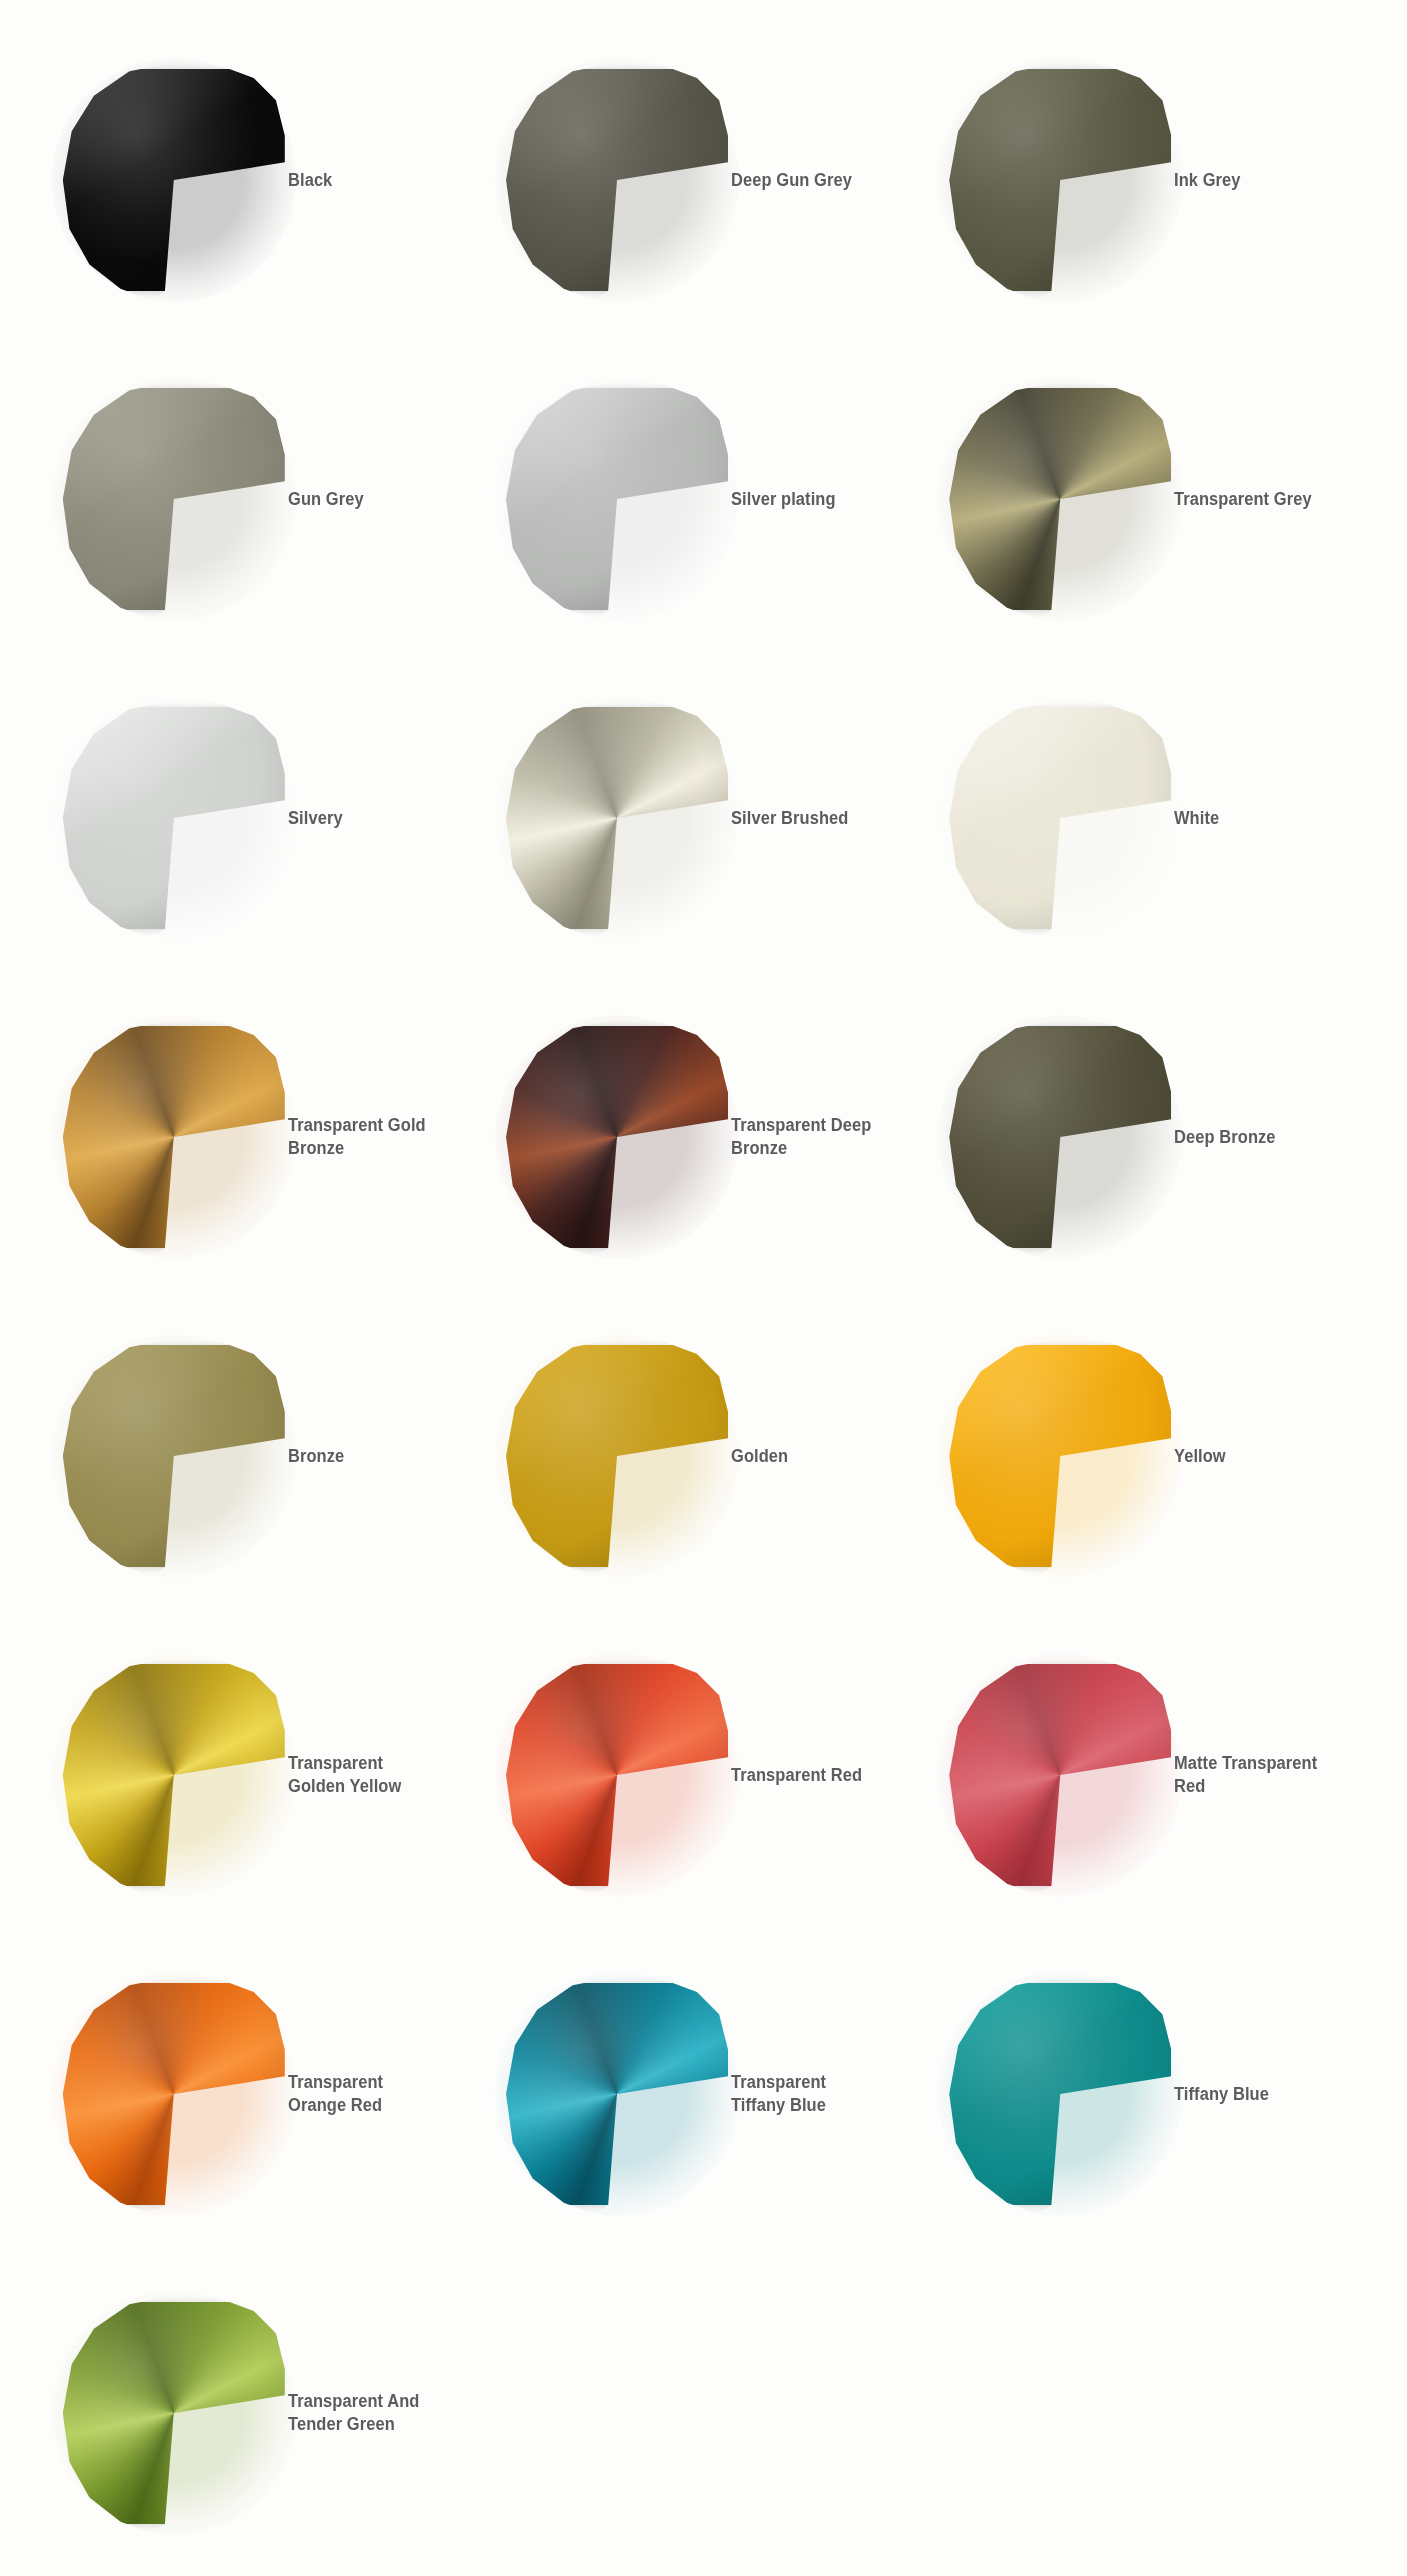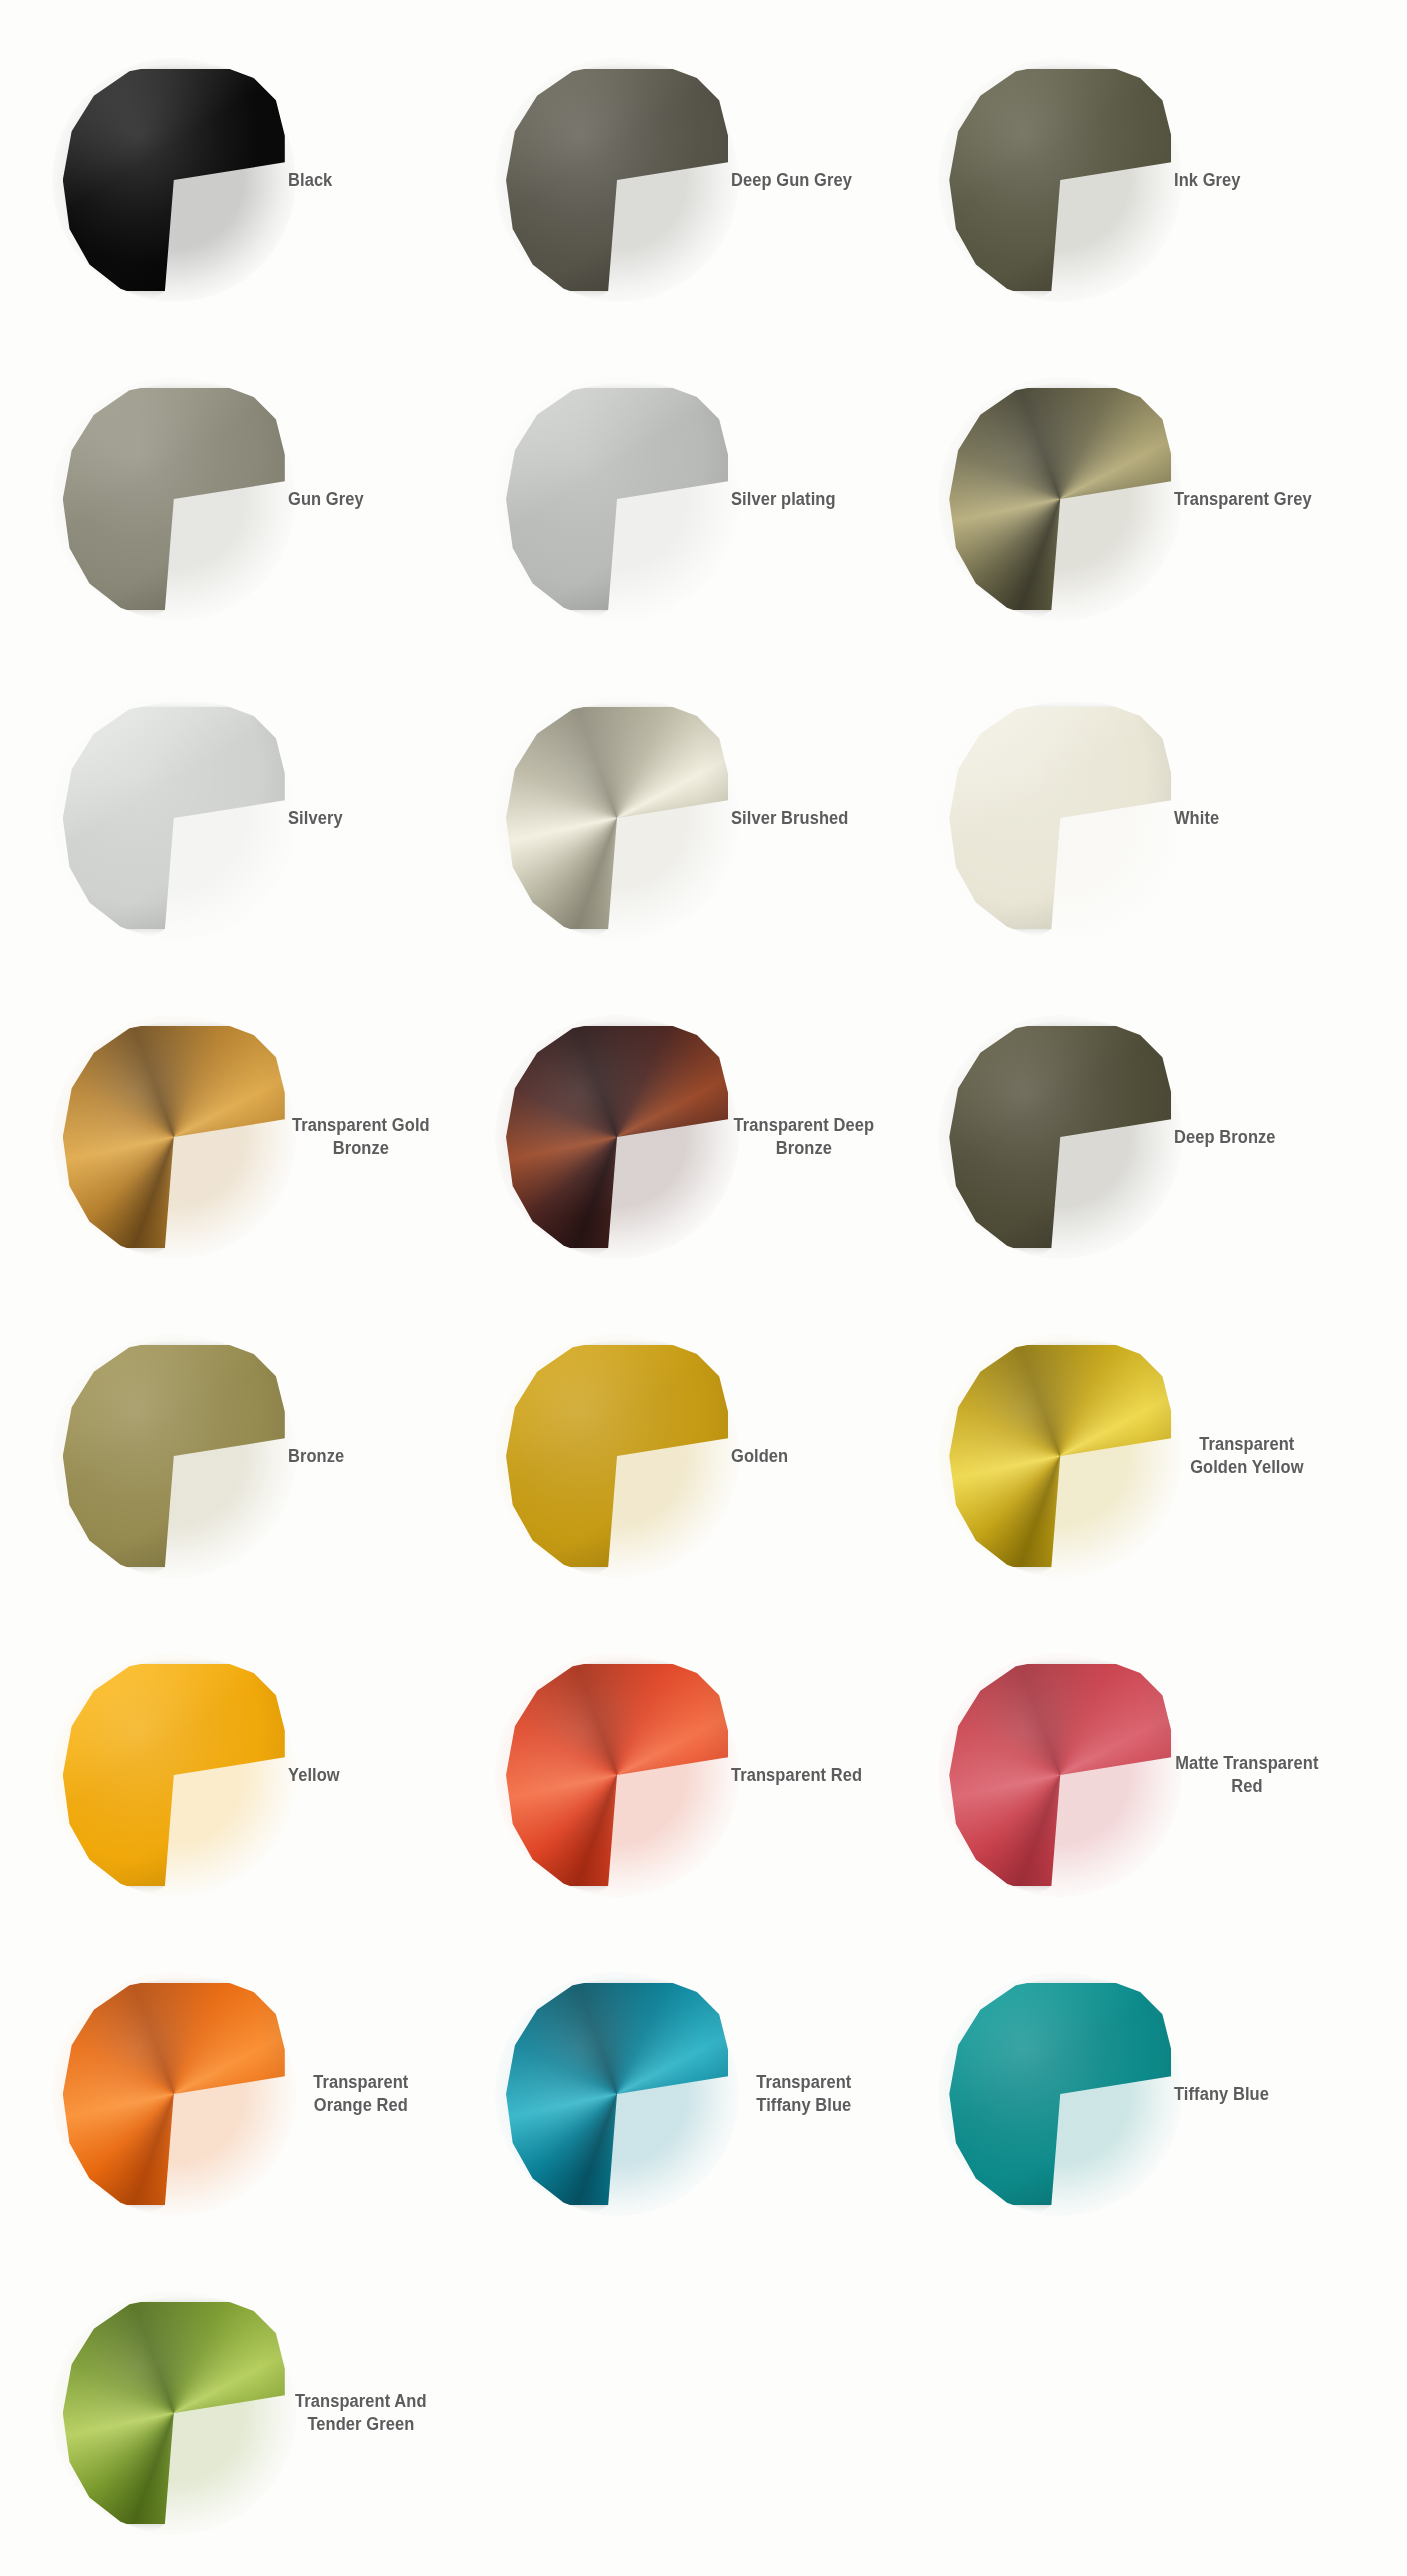--- a/index.html
+++ b/index.html
@@ -19,21 +19,20 @@
     padding:20.6px 0 0 0;
   }
   .grid{
     display:grid;
     grid-template-columns:repeat(3, 1fr);
     grid-template-rows:repeat(8, 319px);
     width:1340px;
     margin:0 auto;
     padding-left:10.3px;
     box-sizing:border-box;
-    text-align:center;
   }
   .cell{
     position:relative;
     display:flex;
     flex-direction:row;
     align-items:center;
     padding-left:18.5px;
     box-sizing:border-box;
   }
   
@@ -236,37 +235,37 @@
           <div class="glow" style="background: radial-gradient(circle, rgba(197, 154, 19, 0.2) 40%, rgba(197, 154, 19, 0.06) 62%, rgba(0, 0, 0, 0) 74%);"></div>
           <div class="swatch">
             <div class="base" style="background: linear-gradient(148deg, rgb(216, 172, 34) 0%, rgb(197, 154, 19) 40%, rgb(197, 154, 19) 66%, rgb(160, 124, 12) 100%);"></div>
             <div class="shade"></div>
           </div>
         </div>
         <div class="label">Golden</div>
       </div>
       <div class="cell">
         <div class="swatch-wrap">
+          <div class="glow" style="background: radial-gradient(circle, rgba(240, 168, 10, 0.2) 40%, rgba(240, 168, 10, 0.06) 62%, rgba(0, 0, 0, 0) 74%);"></div>
+          <div class="swatch">
+            <div class="base" style="background: linear-gradient(148deg, rgb(255, 193, 44) 0%, rgb(240, 168, 10) 40%, rgb(240, 168, 10) 66%, rgb(208, 143, 4) 100%);"></div>
+            <div class="shade"></div>
+          </div>
+        </div>
+        <div class="label">Yellow</div>
+      </div>
+      <div class="cell">
+        <div class="swatch-wrap">
           <div class="glow" style="background: radial-gradient(circle, rgba(197, 165, 24, 0.2) 40%, rgba(197, 165, 24, 0.06) 62%, rgba(0, 0, 0, 0) 74%);"></div>
           <div class="swatch">
             <div class="base" style="background: conic-gradient(from 200deg, rgb(138, 114, 8) 0deg, rgb(197, 165, 24) 26deg, rgb(239, 217, 78) 58deg, rgb(197, 165, 24) 96deg, rgb(138, 114, 8) 140deg, rgb(197, 165, 24) 184deg, rgb(239, 217, 78) 222deg, rgb(197, 165, 24) 262deg, rgb(138, 114, 8) 300deg, rgb(197, 165, 24) 334deg, rgb(138, 114, 8) 360deg);"></div>
             <div class="shade"></div>
           </div>
         </div>
         <div class="label">Transparent Golden Yellow</div>
-      </div>
-      <div class="cell">
-        <div class="swatch-wrap">
-          <div class="glow" style="background: radial-gradient(circle, rgba(240, 168, 10, 0.2) 40%, rgba(240, 168, 10, 0.06) 62%, rgba(0, 0, 0, 0) 74%);"></div>
-          <div class="swatch">
-            <div class="base" style="background: linear-gradient(148deg, rgb(255, 193, 44) 0%, rgb(240, 168, 10) 40%, rgb(240, 168, 10) 66%, rgb(208, 143, 4) 100%);"></div>
-            <div class="shade"></div>
-          </div>
-        </div>
-        <div class="label">Yellow</div>
       </div>
       <div class="cell">
         <div class="swatch-wrap">
           <div class="glow" style="background: radial-gradient(circle, rgba(223, 69, 38, 0.2) 40%, rgba(223, 69, 38, 0.06) 62%, rgba(0, 0, 0, 0) 74%);"></div>
           <div class="swatch">
             <div class="base" style="background: conic-gradient(from 200deg, rgb(165, 42, 18) 0deg, rgb(223, 69, 38) 26deg, rgb(244, 114, 74) 58deg, rgb(223, 69, 38) 96deg, rgb(165, 42, 18) 140deg, rgb(223, 69, 38) 184deg, rgb(244, 114, 74) 222deg, rgb(223, 69, 38) 262deg, rgb(165, 42, 18) 300deg, rgb(223, 69, 38) 334deg, rgb(165, 42, 18) 360deg);"></div>
             <div class="shade"></div>
           </div>
         </div>
         <div class="label">Transparent Red</div>

